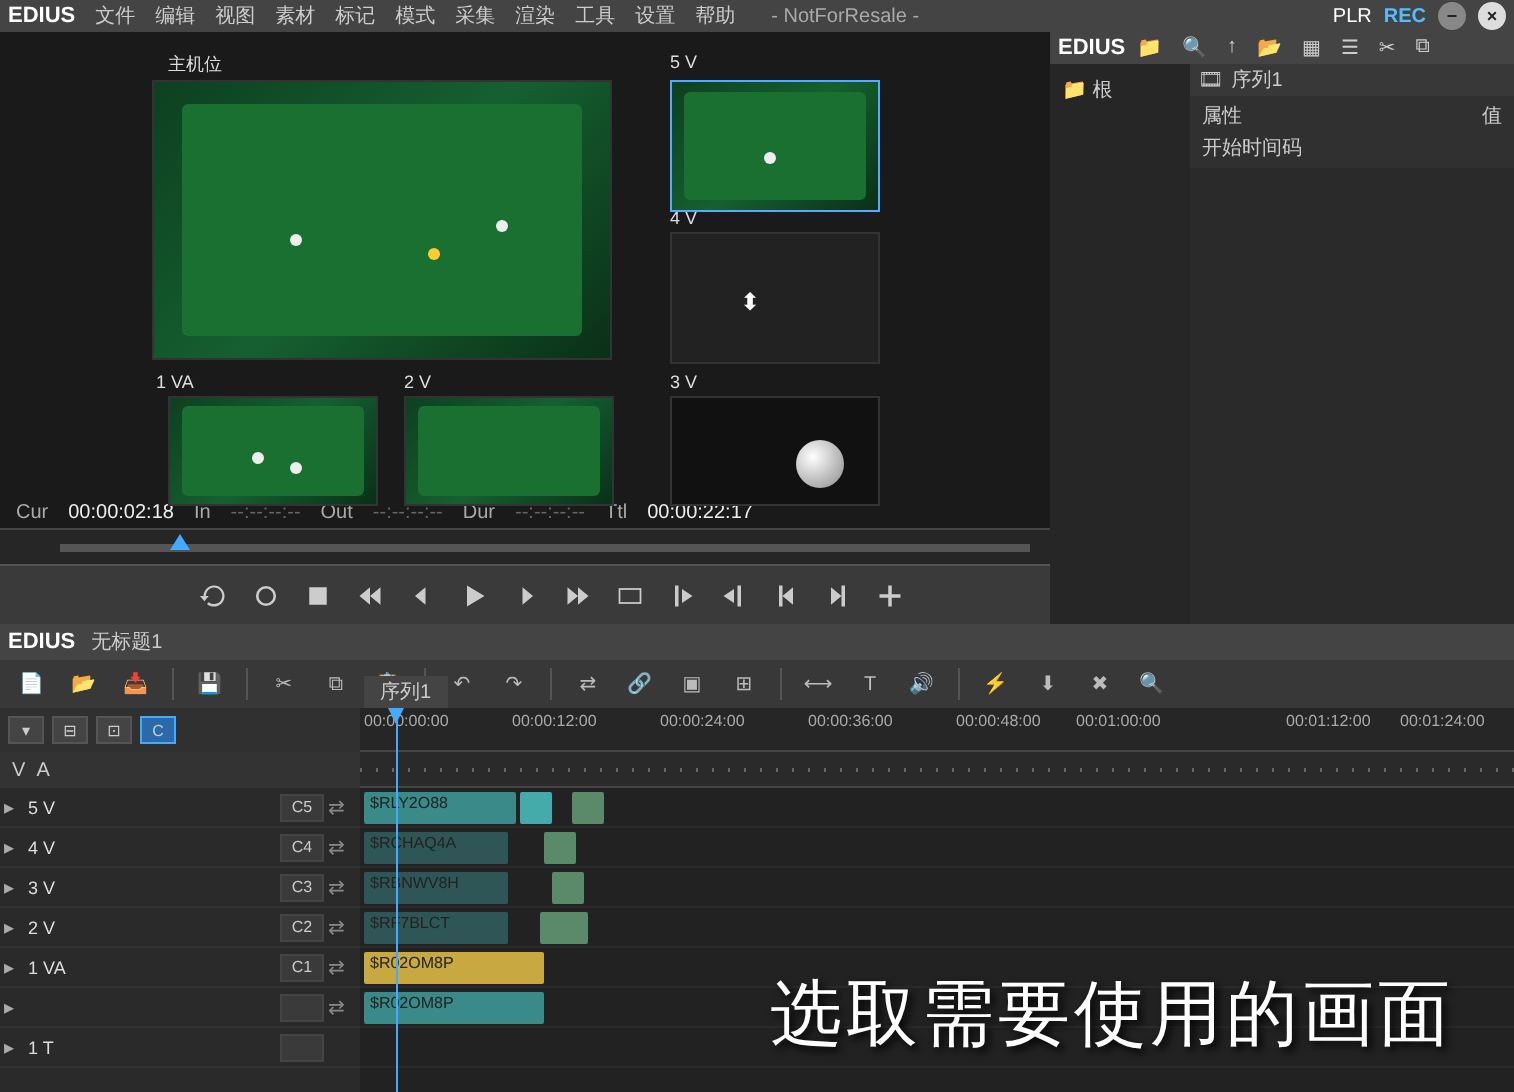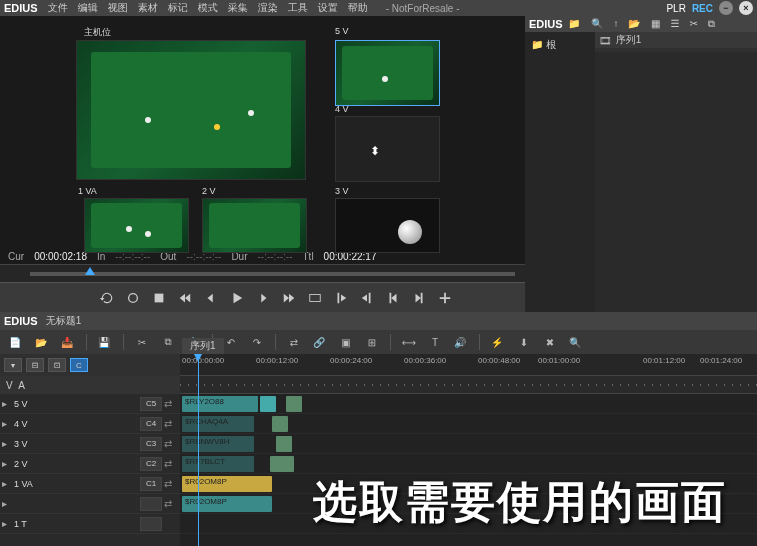--- a/index.html
+++ b/index.html
@@ -90,21 +90,21 @@
 .tl-scale{height:18px;background:#2a2a2a;border-bottom:1px solid #444;position:relative}
 .tl-scale::before{content:"";position:absolute;left:0;right:0;top:8px;height:2px;background:repeating-linear-gradient(90deg,#666 0,#666 1px,transparent 1px,transparent 8px)}
 .tl-playhead{position:absolute;left:60px;top:0;width:1px;height:100%;background:#4af;z-index:5}
 .tl-playhead::before{content:"";position:absolute;top:0;left:-4px;width:0;height:0;border-left:4px solid transparent;border-right:4px solid transparent;border-top:8px solid #4af}
 .clip-row{height:20px;position:relative;border-bottom:1px solid #2a2a2a}
 .clip{position:absolute;height:16px;top:2px;border-radius:1px;font-size:8px;padding:1px 3px;overflow:hidden;white-space:nowrap;color:#222}
 .clip.teal{background:#3a8a8a}
 .clip.teal-end{background:#4aa}
 .clip.yellow{background:#c8a840}
 .clip.short{background:#5a8a6a}
-.overlay-text{position:absolute;bottom:14px;right:30px;font-size:44px;color:#fff;font-weight:700;text-shadow:2px 2px 4px #000;letter-spacing:2px}
+.overlay-text{position:absolute;bottom:14px;right:30px;font-size:36px;color:#fff;font-weight:400;text-shadow:2px 2px 4px #000;letter-spacing:2px}
 </style>
 </head>
 <body>
 
 <div class="top-menubar">
   <span class="logo">EDIUS</span>
   <span class="menu-item">文件</span>
   <span class="menu-item">编辑</span>
   <span class="menu-item">视图</span>
   <span class="menu-item">素材</span>
@@ -267,20 +267,28 @@
     <div class="bin-content">
       <div class="bin-tree">
         <div class="folder">📁 <span>根</span></div>
       </div>
       <div class="bin-right">
         <div class="bin-right-head">
           <span>🎞</span>
           <span>序列1</span>
         </div>
         <div class="bin-props">
+          <div class="prow">
+              <span>属性</span>
+              <span>值</span>
+            </div>
+          <div class="prow">
+              <span>开始时间码</span>
+              <span></span>
+            </div>
         </div>
       </div>
     </div>
   </div>
 </div>
 
 <div class="timeline-section">
   <div class="tl-titlebar">
     <span class="logo">EDIUS</span>
     <span>无标题1</span>

